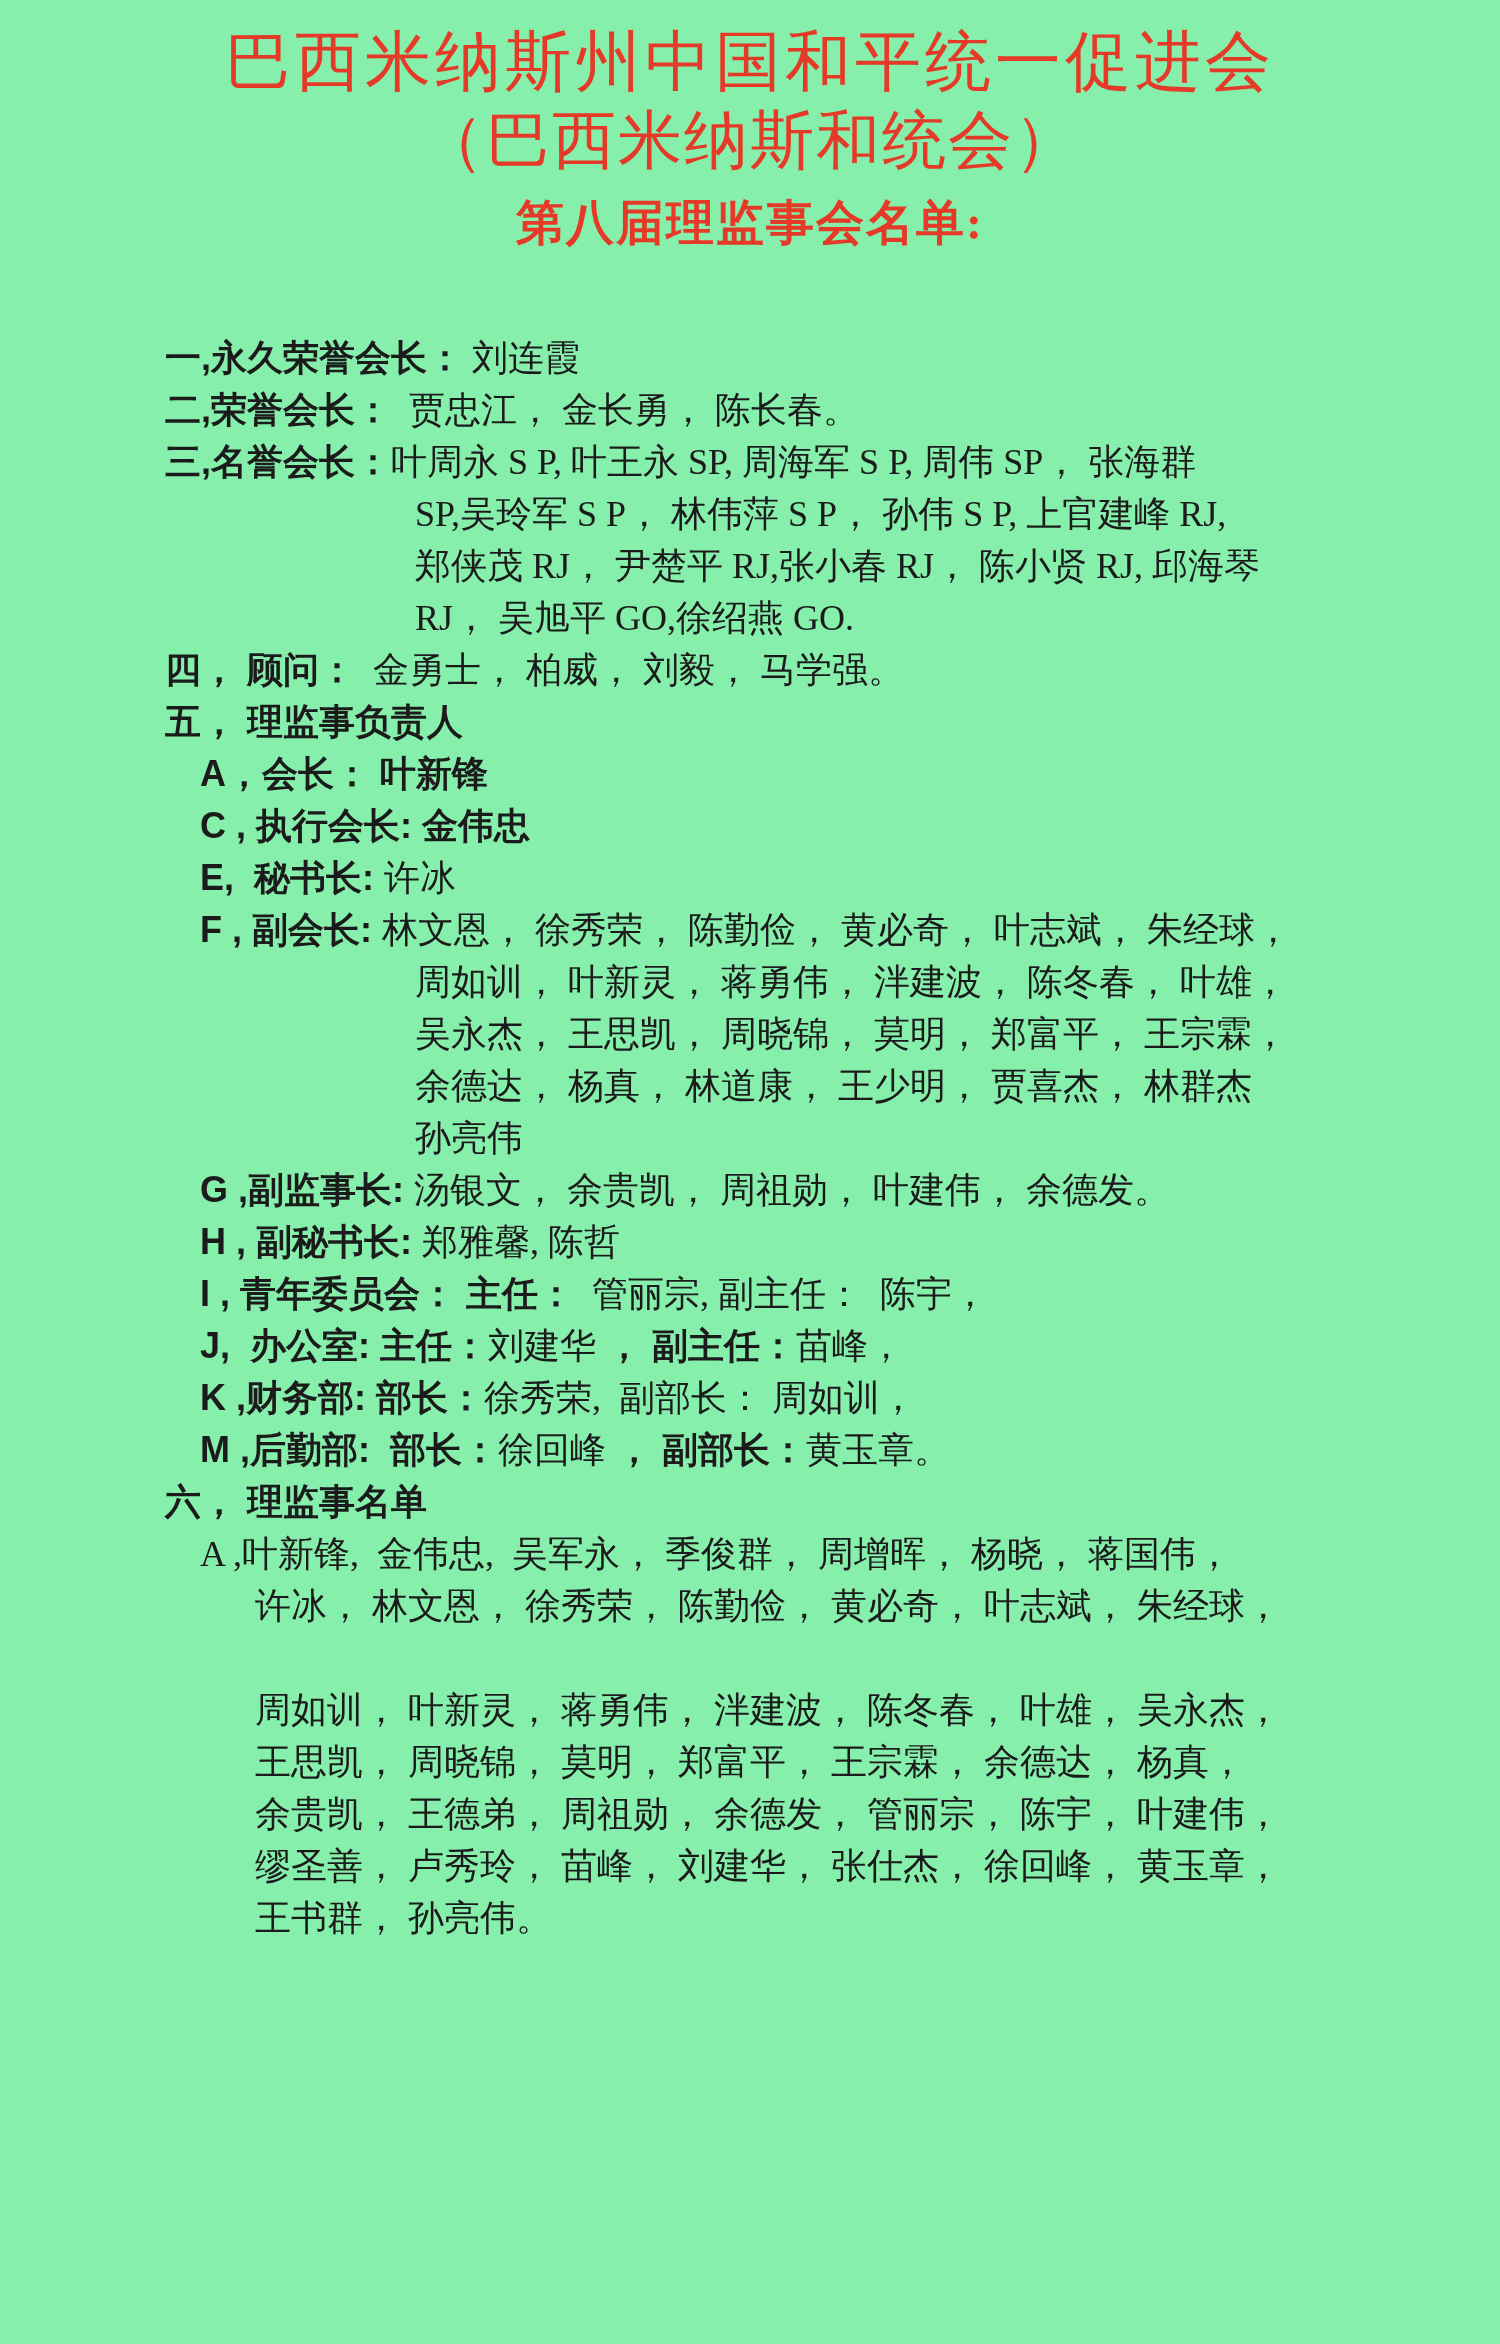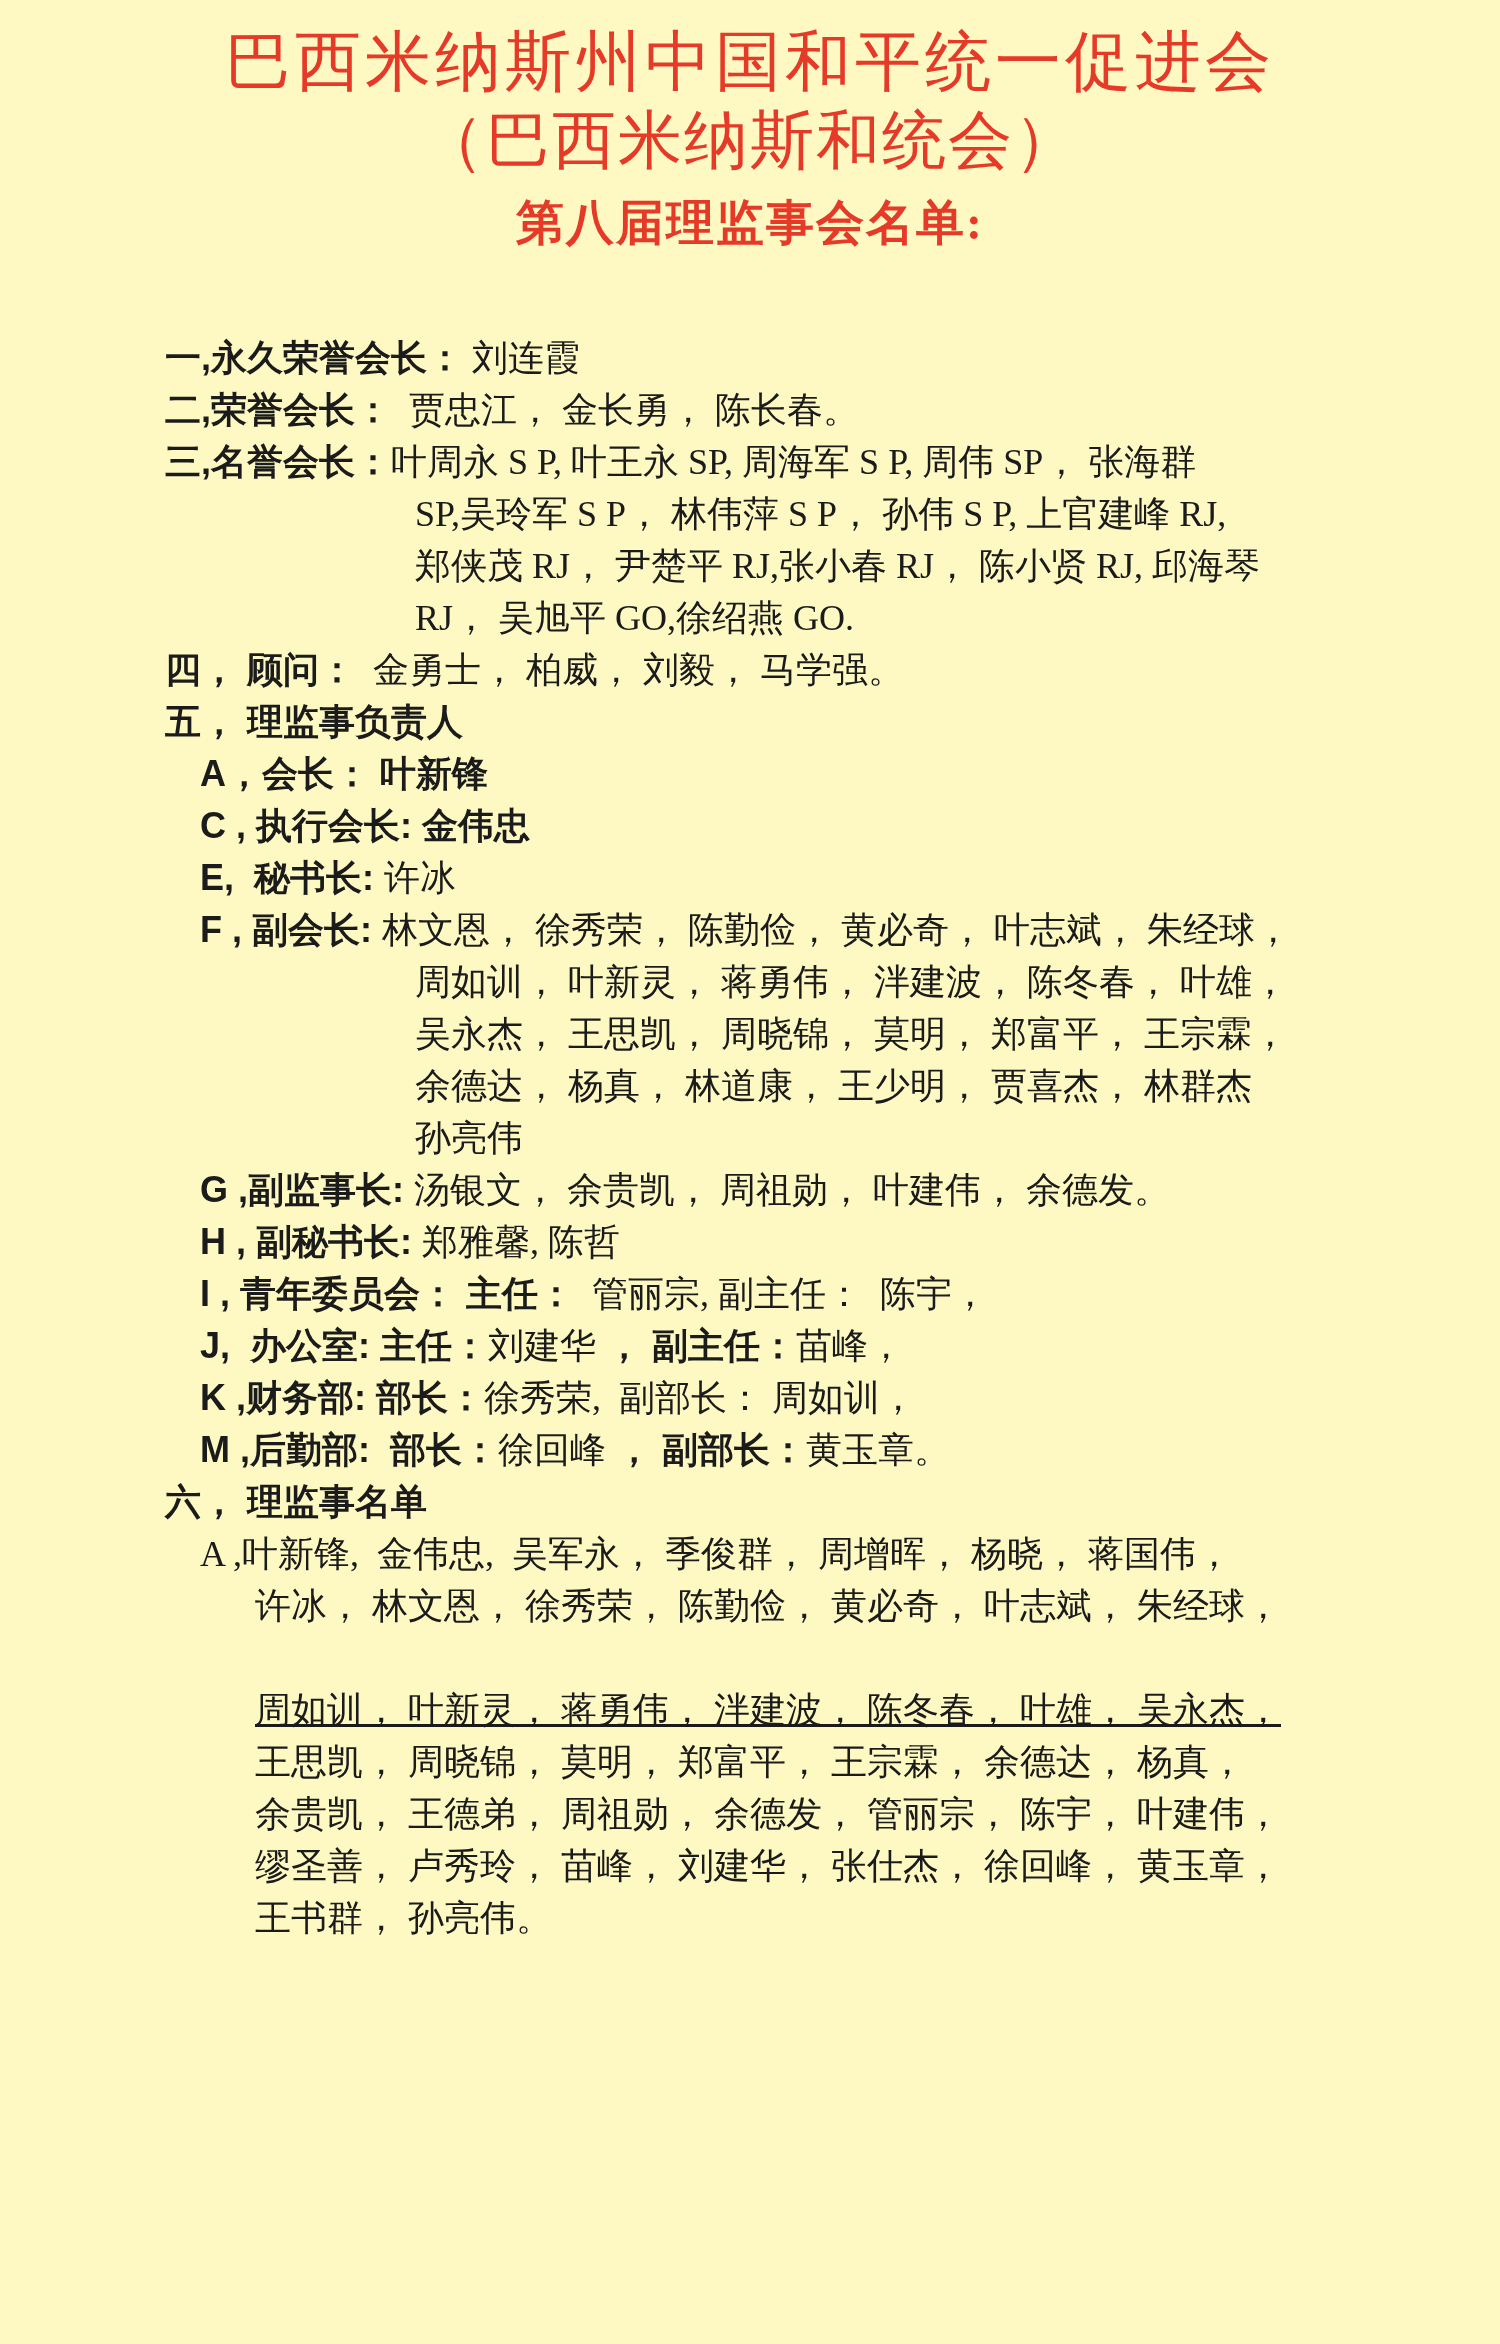--- a/index.html
+++ b/index.html
@@ -44,31 +44,31 @@
     margin-right: 70px;
     font-size: 36px;
   }
   .line {
     line-height: 52px;
     white-space: pre;
   }
   .line.indent-1 { margin-left: 35px; }
   .line.indent-2 { margin-left: 250px; }
   .line.indent-3 { margin-left: 90px; }
-  .line.gap-before { margin-top: 52px; text-decoration: underline; }
+  .line.gap-before { margin-top: 52px; }
   .seg { font-weight: 400; }
   .seg.bold {
     font-weight: 700;
     font-family: "Liberation Sans", "DejaVu Sans", sans-serif;
   }
 </style>
 </head>
 <body>
 
-<div class="page" style="background: #fef9c3; color: rgb(27, 27, 27);">
+<div class="page" style="background: #86efac; color: rgb(27, 27, 27);">
   <div class="title-main" style="color: rgb(229, 58, 39);">巴西米纳斯州中国和平统一促进会</div>
   <div class="title-sub" style="color: rgb(229, 58, 39);">（巴西米纳斯和统会）</div>
   <div class="section-heading" style="color: rgb(229, 58, 39); font-family: Liberation Serif, serif;">第八届理监事会名单:</div>
   <div class="doc-body">
       <div class="line indent-0"><span class="seg bold">一,永久荣誉会长：</span><span class="seg"> 刘连霞</span></div>
       <div class="line indent-0"><span class="seg bold">二,荣誉会长：</span><span class="seg">  贾忠江， 金长勇， 陈长春。</span></div>
       <div class="line indent-0"><span class="seg bold">三,名誉会长：</span><span class="seg">叶周永 S P, 叶王永 SP, 周海军 S P, 周伟 SP， 张海群</span></div>
       <div class="line indent-2"><span class="seg">SP,吴玲军 S P， 林伟萍 S P， 孙伟 S P, 上官建峰 RJ,</span></div>
       <div class="line indent-2"><span class="seg">郑侠茂 RJ， 尹楚平 RJ,张小春 RJ， 陈小贤 RJ, 邱海琴</span></div>
       <div class="line indent-2"><span class="seg">RJ， 吴旭平 GO,徐绍燕 GO.</span></div>

